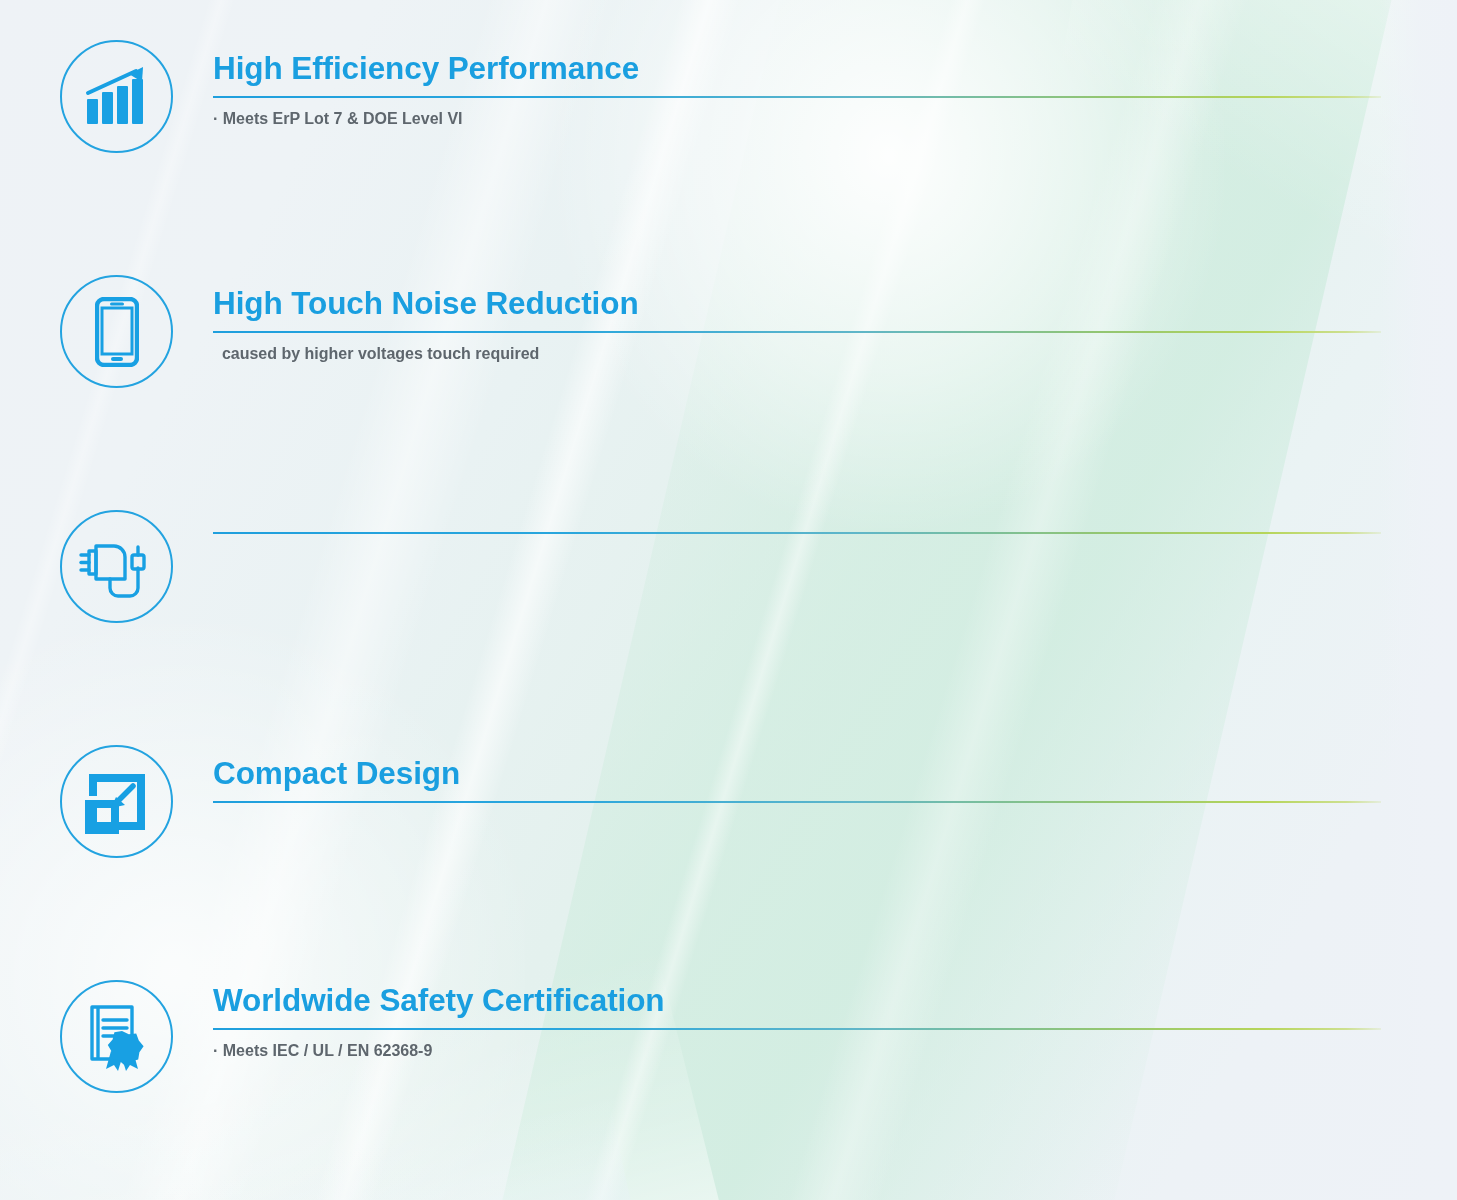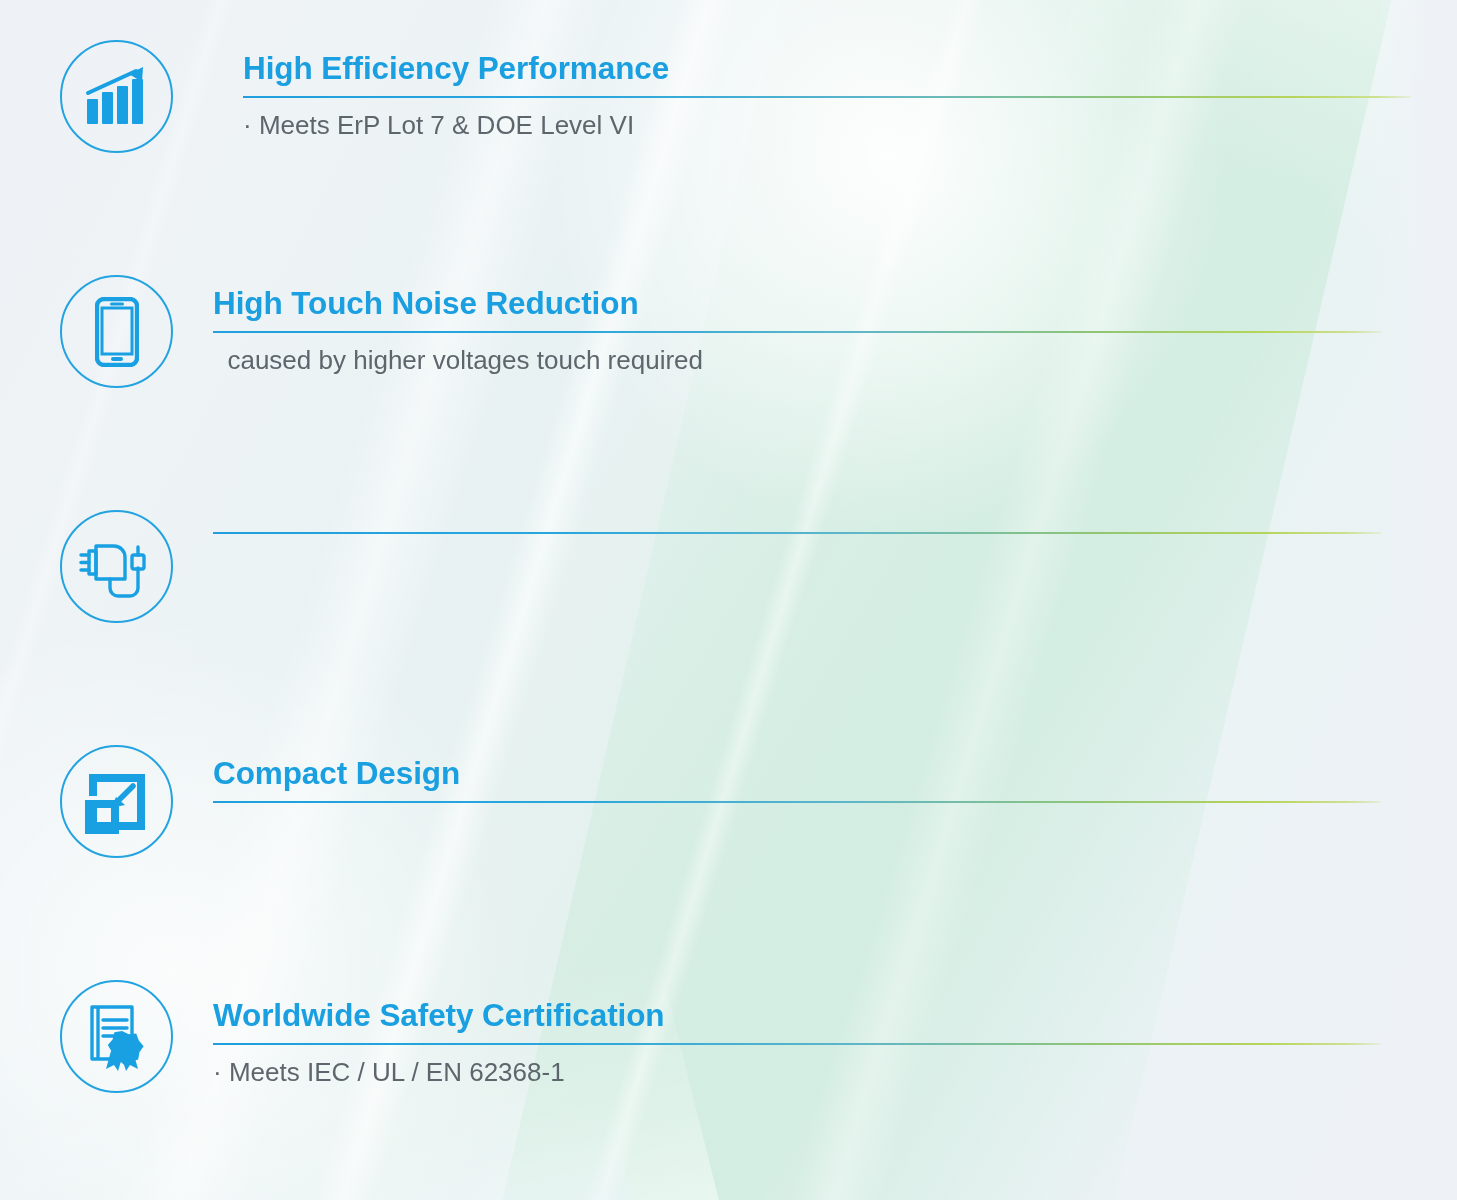--- a/index.html
+++ b/index.html
@@ -169,23 +169,23 @@
       #cde08f 97%,
       rgba(205,224,143,0.25) 100%);
   }
   .feature-lines {
     margin: 0;
     padding: 0;
     list-style: none;
   }
   .feature-lines li {
     color: #5e666d;
-    font-size: 26px;
+    font-size: 16px;
     line-height: 1.46;
-    font-weight: normal;
+    font-weight: bold;
     text-indent: -14px;
     padding-left: 14px;
     white-space: pre-wrap;
   }
 </style>
 </head>
 <body>
 
 <div id="page">
 
@@ -216,21 +216,21 @@
               <rect x="33" y="20" width="11" height="38" rx="1"></rect>
               <rect x="48" y="13" width="11" height="45" rx="1"></rect>
             </g>
             <g stroke="#18a0e3" stroke-width="4" fill="none" stroke-linecap="round">
               <line x1="4" y1="27" x2="52" y2="5"></line>
             </g>
             <polygon points="59,1 58,16 45,8" fill="#18a0e3"></polygon>
           </svg>
         </div>
       </div>
-      <div class="text-block" style="top:11px;margin-left:30px;">
+      <div class="text-block" style="top:11px;">
         <div class="feature-title">High Efficiency Performance</div>
         <div class="feature-divider"></div>
         <ul class="feature-lines">
           <li>· Meets ErP Lot 7 &amp; DOE Level VI</li>
         </ul>
       </div>
     </div>
 
     <div class="feature-row" style="top:275px;">
       <div class="icon-wrap">
@@ -308,23 +308,23 @@
             </g>
             <g fill="#18a0e3">
               <polygon points="27,48 22,66 30,62 34,68 39,52"></polygon>
               <polygon points="49,48 54,66 46,62 42,68 37,52"></polygon>
             </g>
             <polygon fill="#18a0e3" points="38,28 44.8,31.2 52.2,30.6 54.8,37.5 59.6,43.2 55.4,49.3 54.2,56.6 47,58.4 40.8,62.4 35.2,57.6 28,55.8 27.6,48.4 23.8,42 28.6,36.4 30.4,29.2"></polygon>
             <circle cx="41" cy="45" r="9.5" fill="#ffffff" opacity="0.0"></circle>
           </svg>
         </div>
       </div>
-      <div class="text-block" style="top:18px;">
+      <div class="text-block" style="top:3px;">
         <div class="feature-title">Worldwide Safety Certification</div>
         <div class="feature-divider"></div>
         <ul class="feature-lines">
-          <li>· Meets IEC / UL / EN 62368-1</li>
+          <li>· Meets IEC / UL / EN 62368-9</li>
         </ul>
       </div>
     </div>
 
   </div>
 </div>
 
 </body></html>

